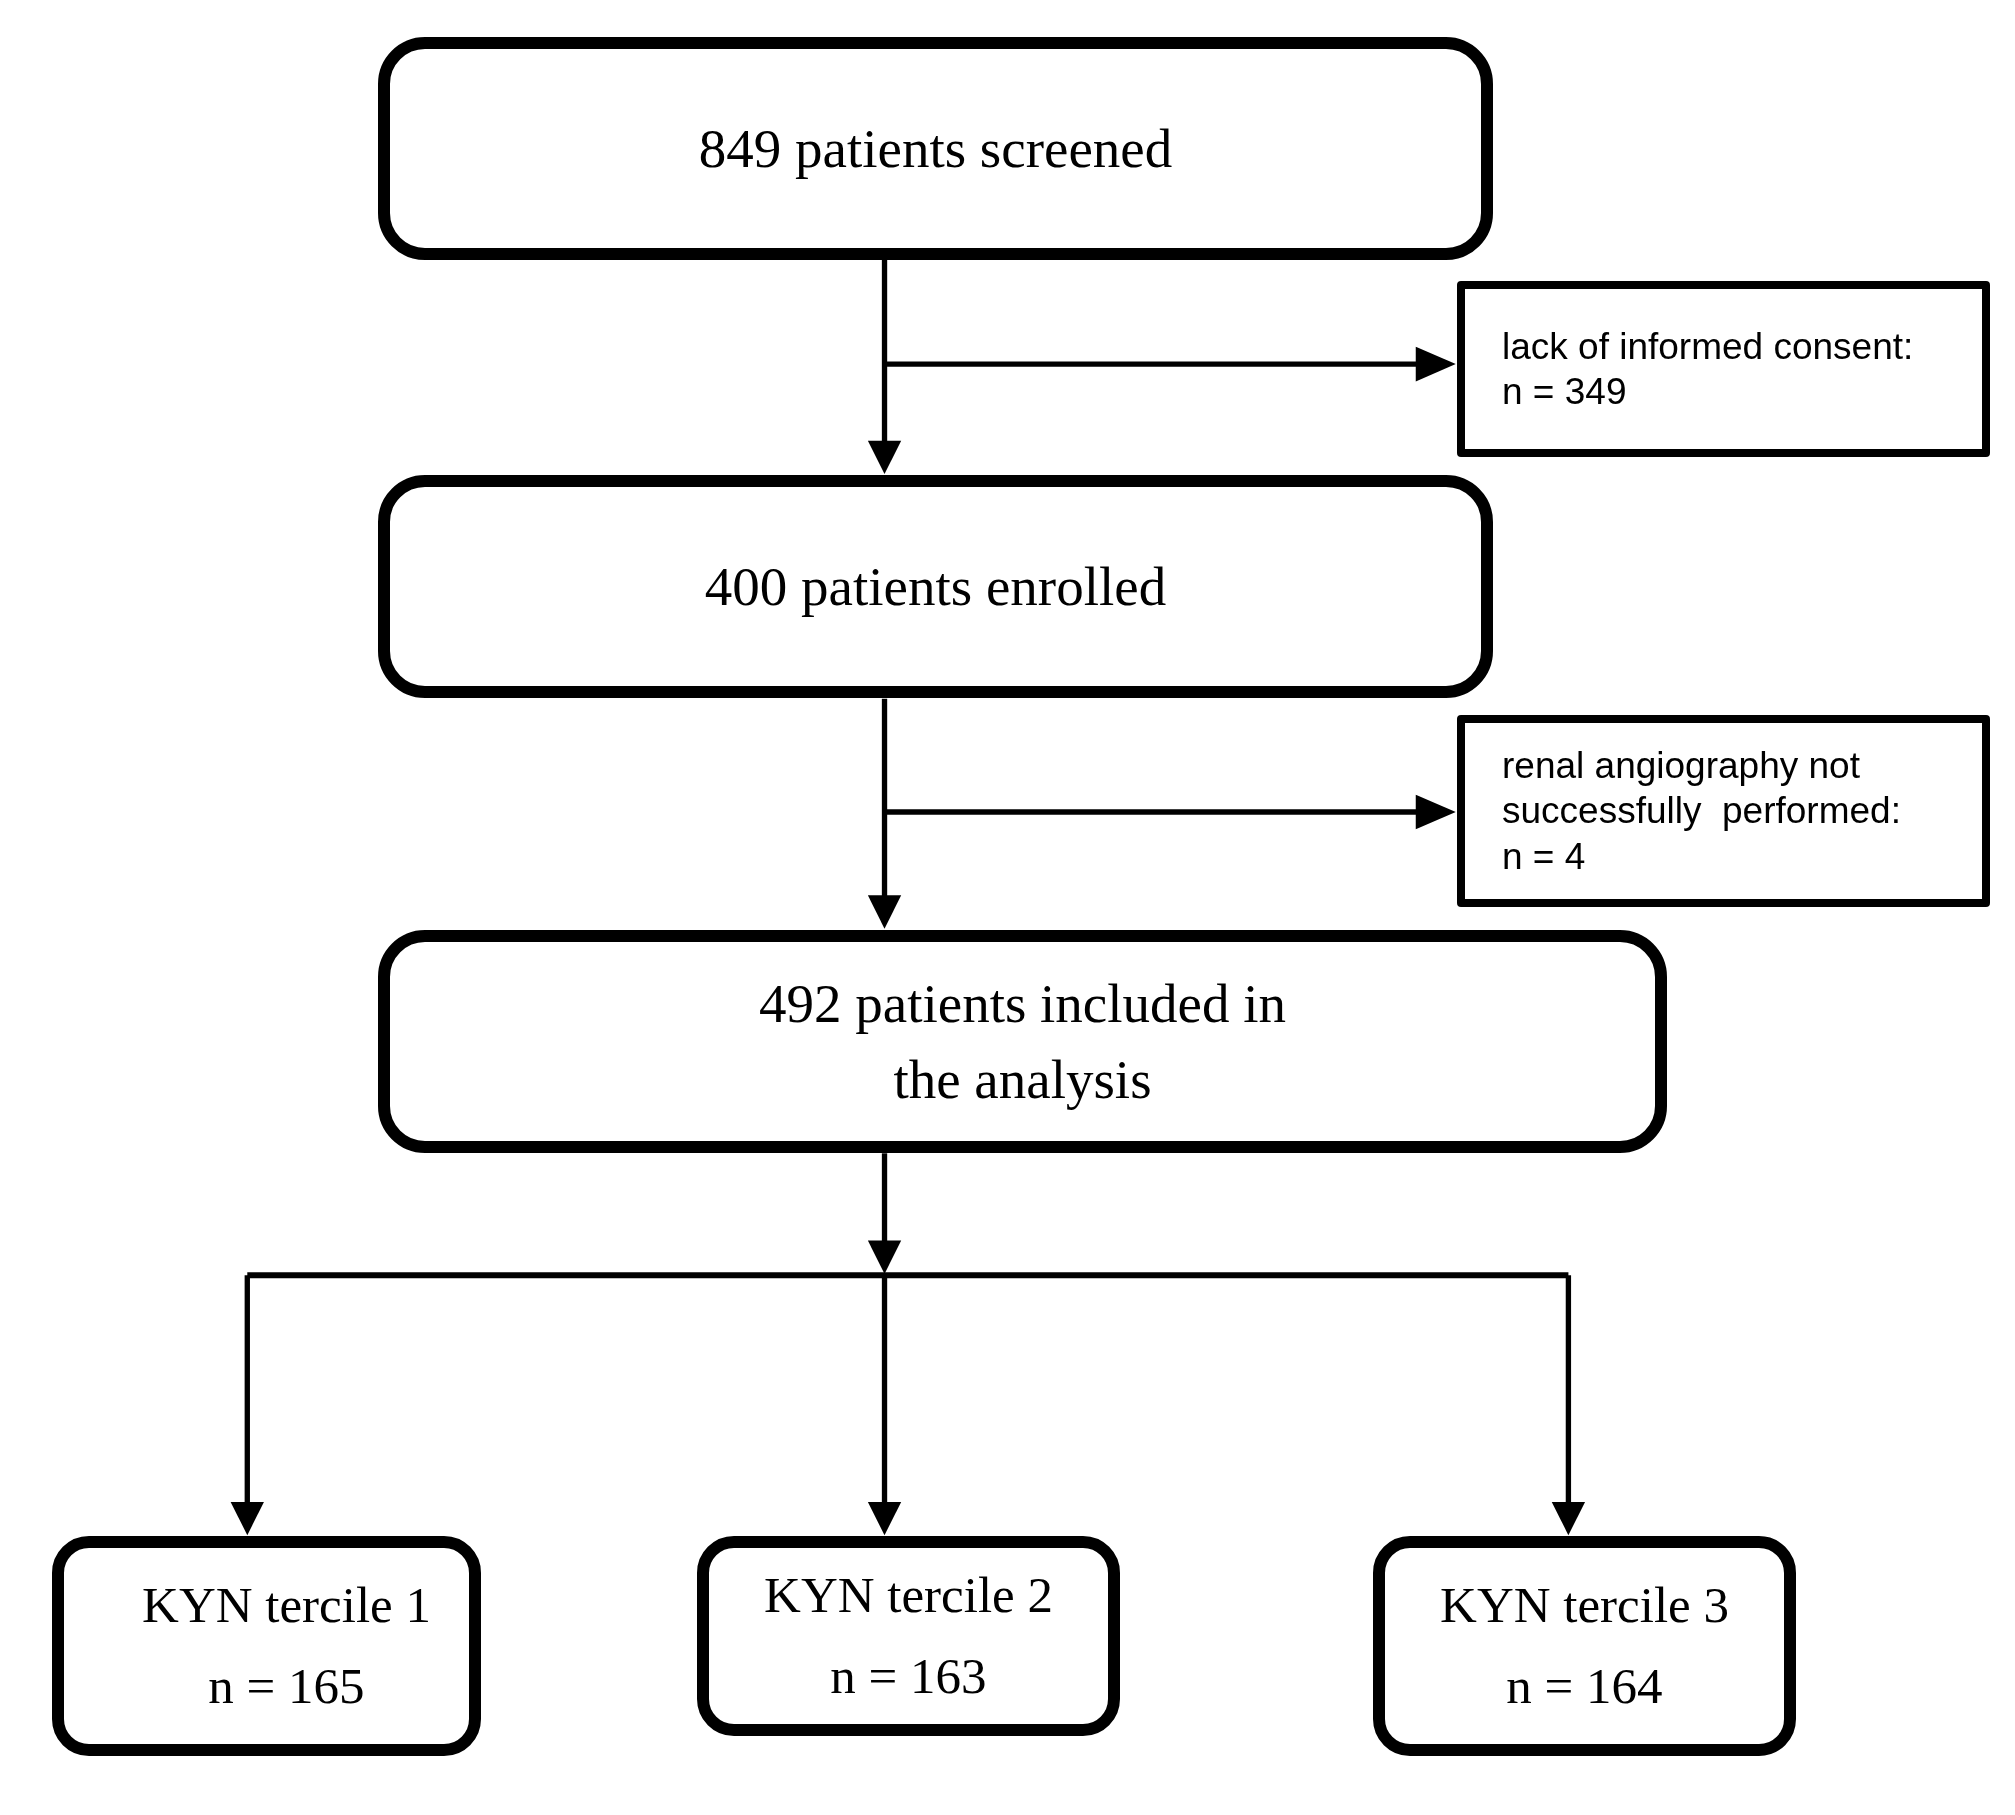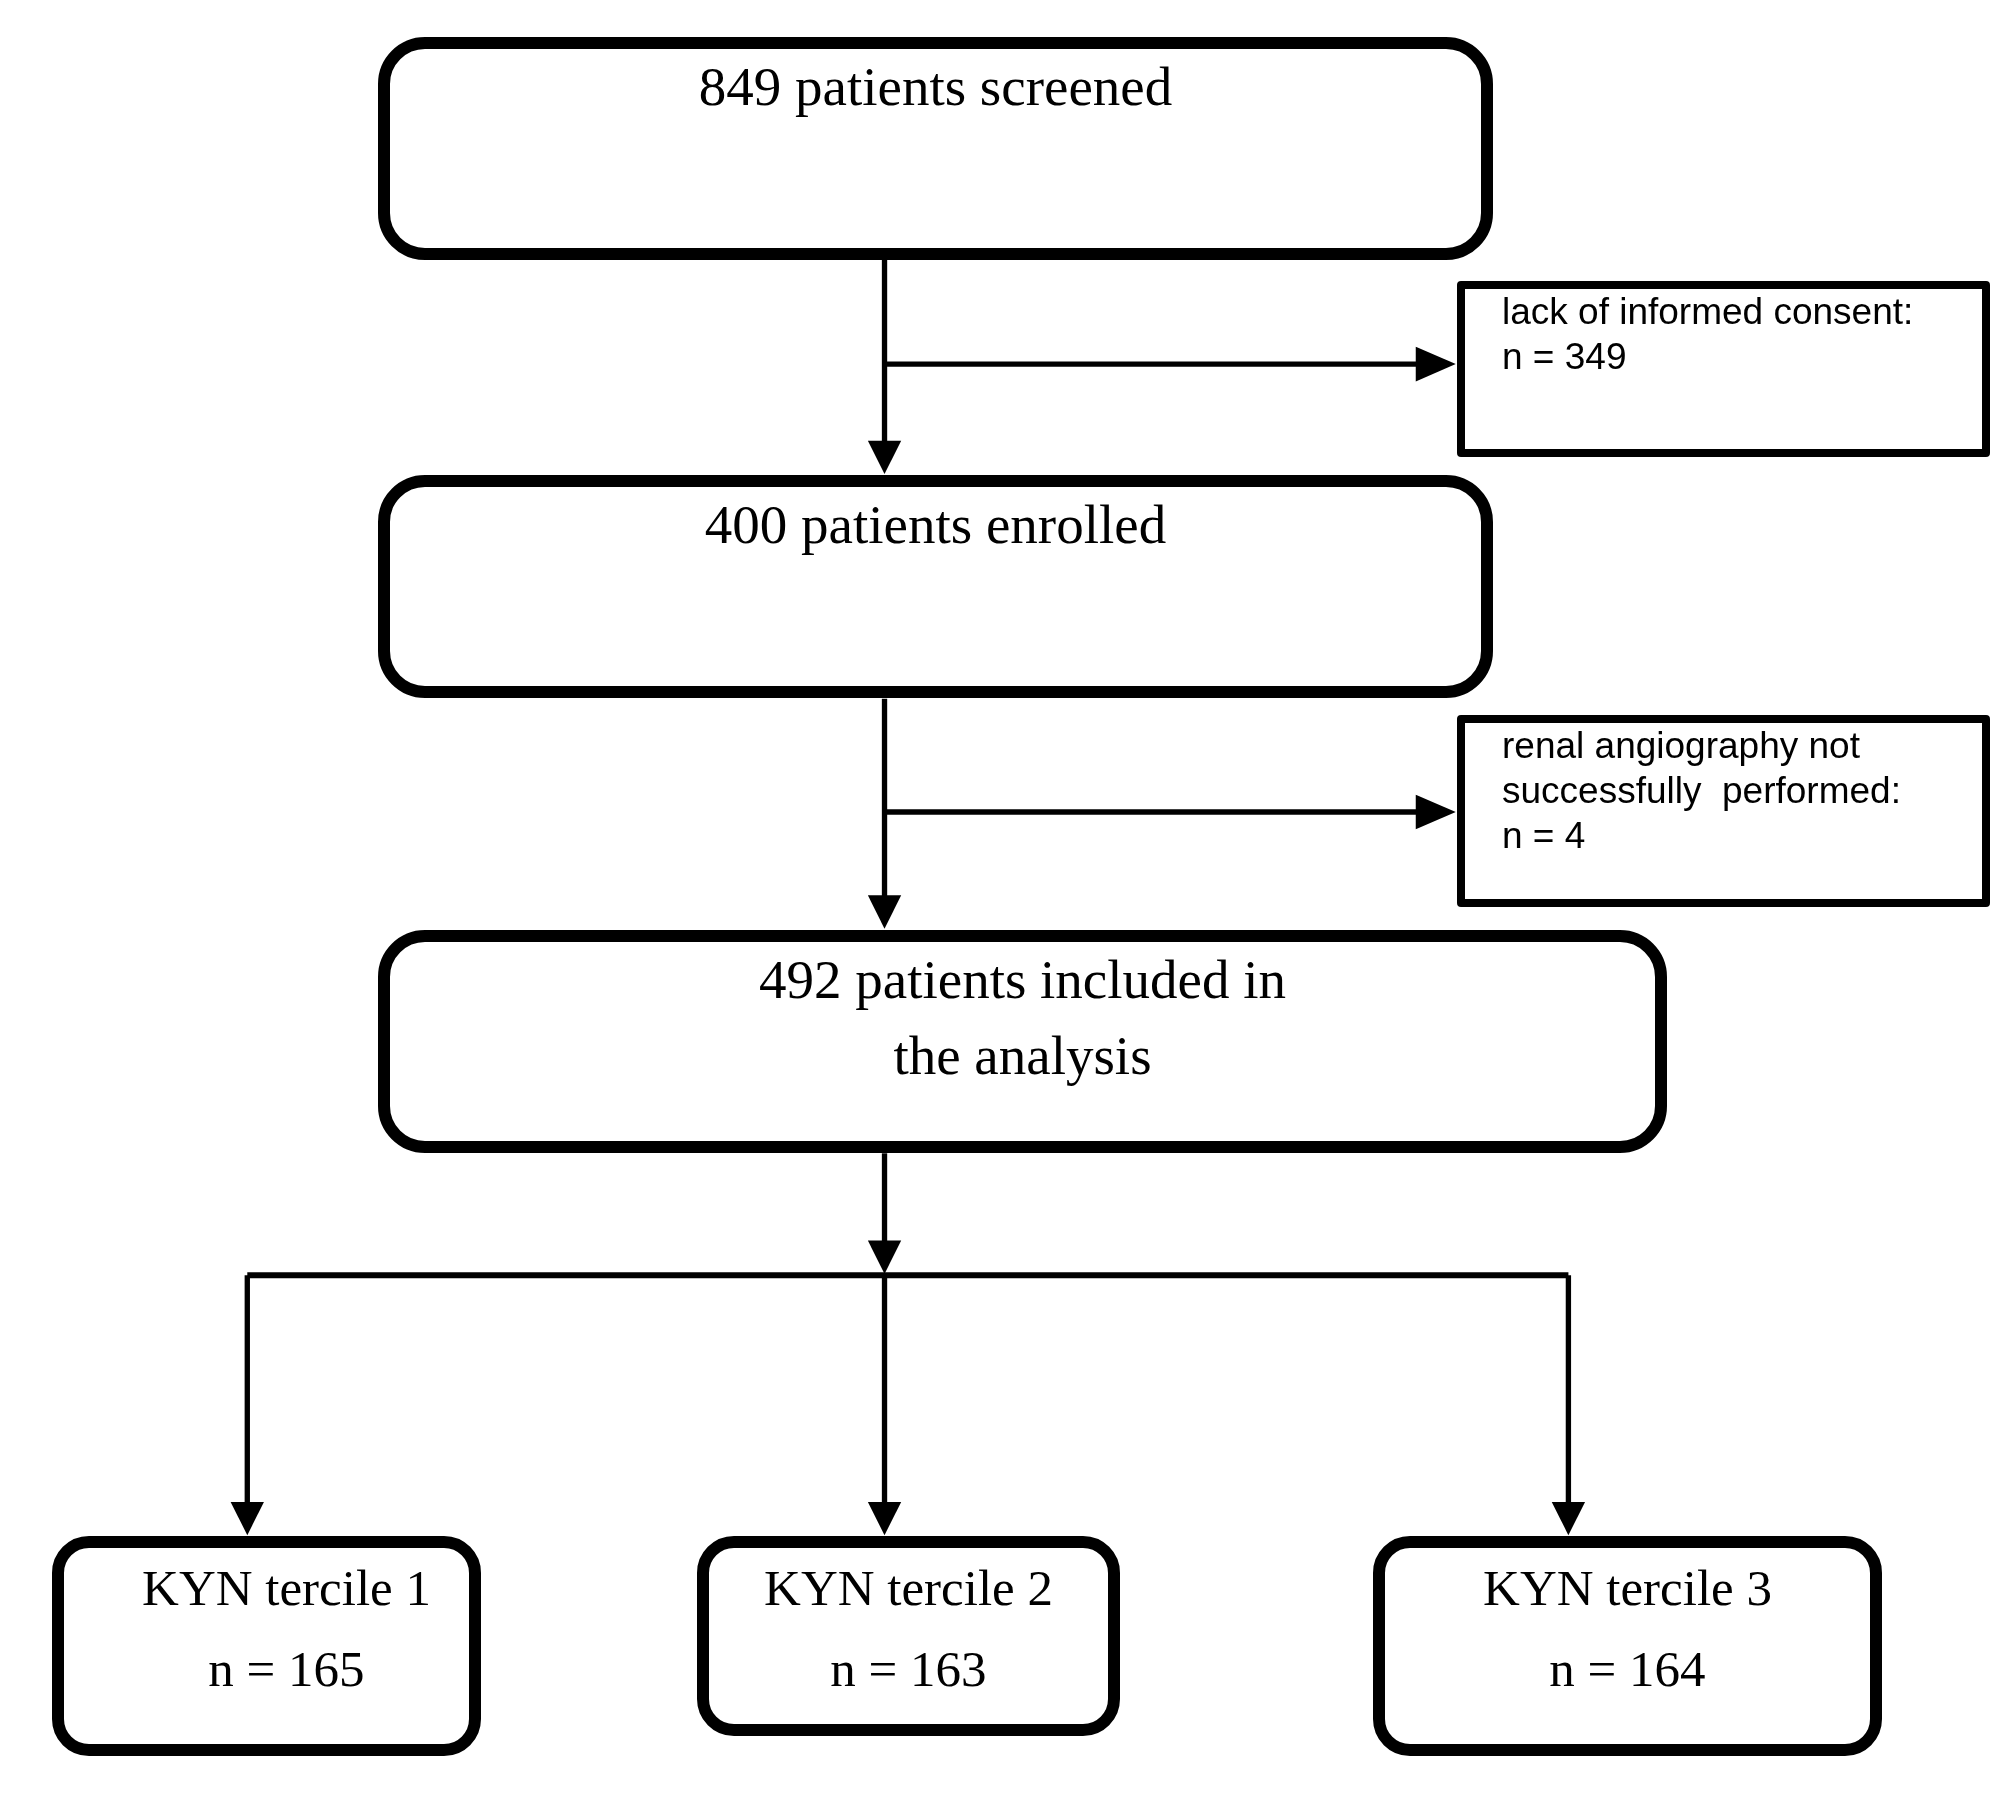--- a/index.html
+++ b/index.html
@@ -24,21 +24,21 @@
     position: absolute;
     left: 0; top: 0;
     width: 2015px;
     height: 1816px;
   }
   .node {
     position: absolute;
     box-sizing: border-box;
     background: #ffffff;
     display: flex;
-    align-items: flex-start;
+    align-items: center;
     justify-content: center;
     color: #000000;
   }
   .node span {
     white-space: pre-wrap;
     display: block;
   }
   .main-box {
     border: 12px solid #000000;
     border-radius: 47px;
@@ -64,21 +64,21 @@
     text-align: left;
   }
   
   #box-screened  { left: 378px;  top: 37px;   width: 1115px; height: 223px; }
   #box-enrolled  { left: 378px;  top: 475px;  width: 1115px; height: 223px; }
   #box-analyzed  { left: 378px;  top: 930px; width: 1289px; height: 223px; }
   #box-consent   { left: 1457px; top: 281px;  width: 533px;  height: 176px; }
   #box-angio     { left: 1457px; top: 715px; width: 533px;  height: 192px; }
   #box-tercile1  { left: 52px;   top: 1536px; width: 429px;  height: 220px; padding-left: 40px; }
   #box-tercile2  { left: 697px; top: 1536px; width: 423px;  height: 200px; }
-  #box-tercile3  { left: 1373px; top: 1536px; width: 509px;  height: 220px; }
+  #box-tercile3  { left: 1373px; top: 1536px; width: 423px;  height: 220px; }
 </style>
 </head>
 <body>
 
 <div class="canvas">
 
   <svg class="connectors" viewBox="0 0 3023 2724" xmlns="http://www.w3.org/2000/svg">
 
     <line x1="1327" y1="390" x2="1327" y2="670" stroke="#000" stroke-width="8"></line>
     <polygon points="1327,711 1302,661 1352,661" fill="#000"></polygon>

